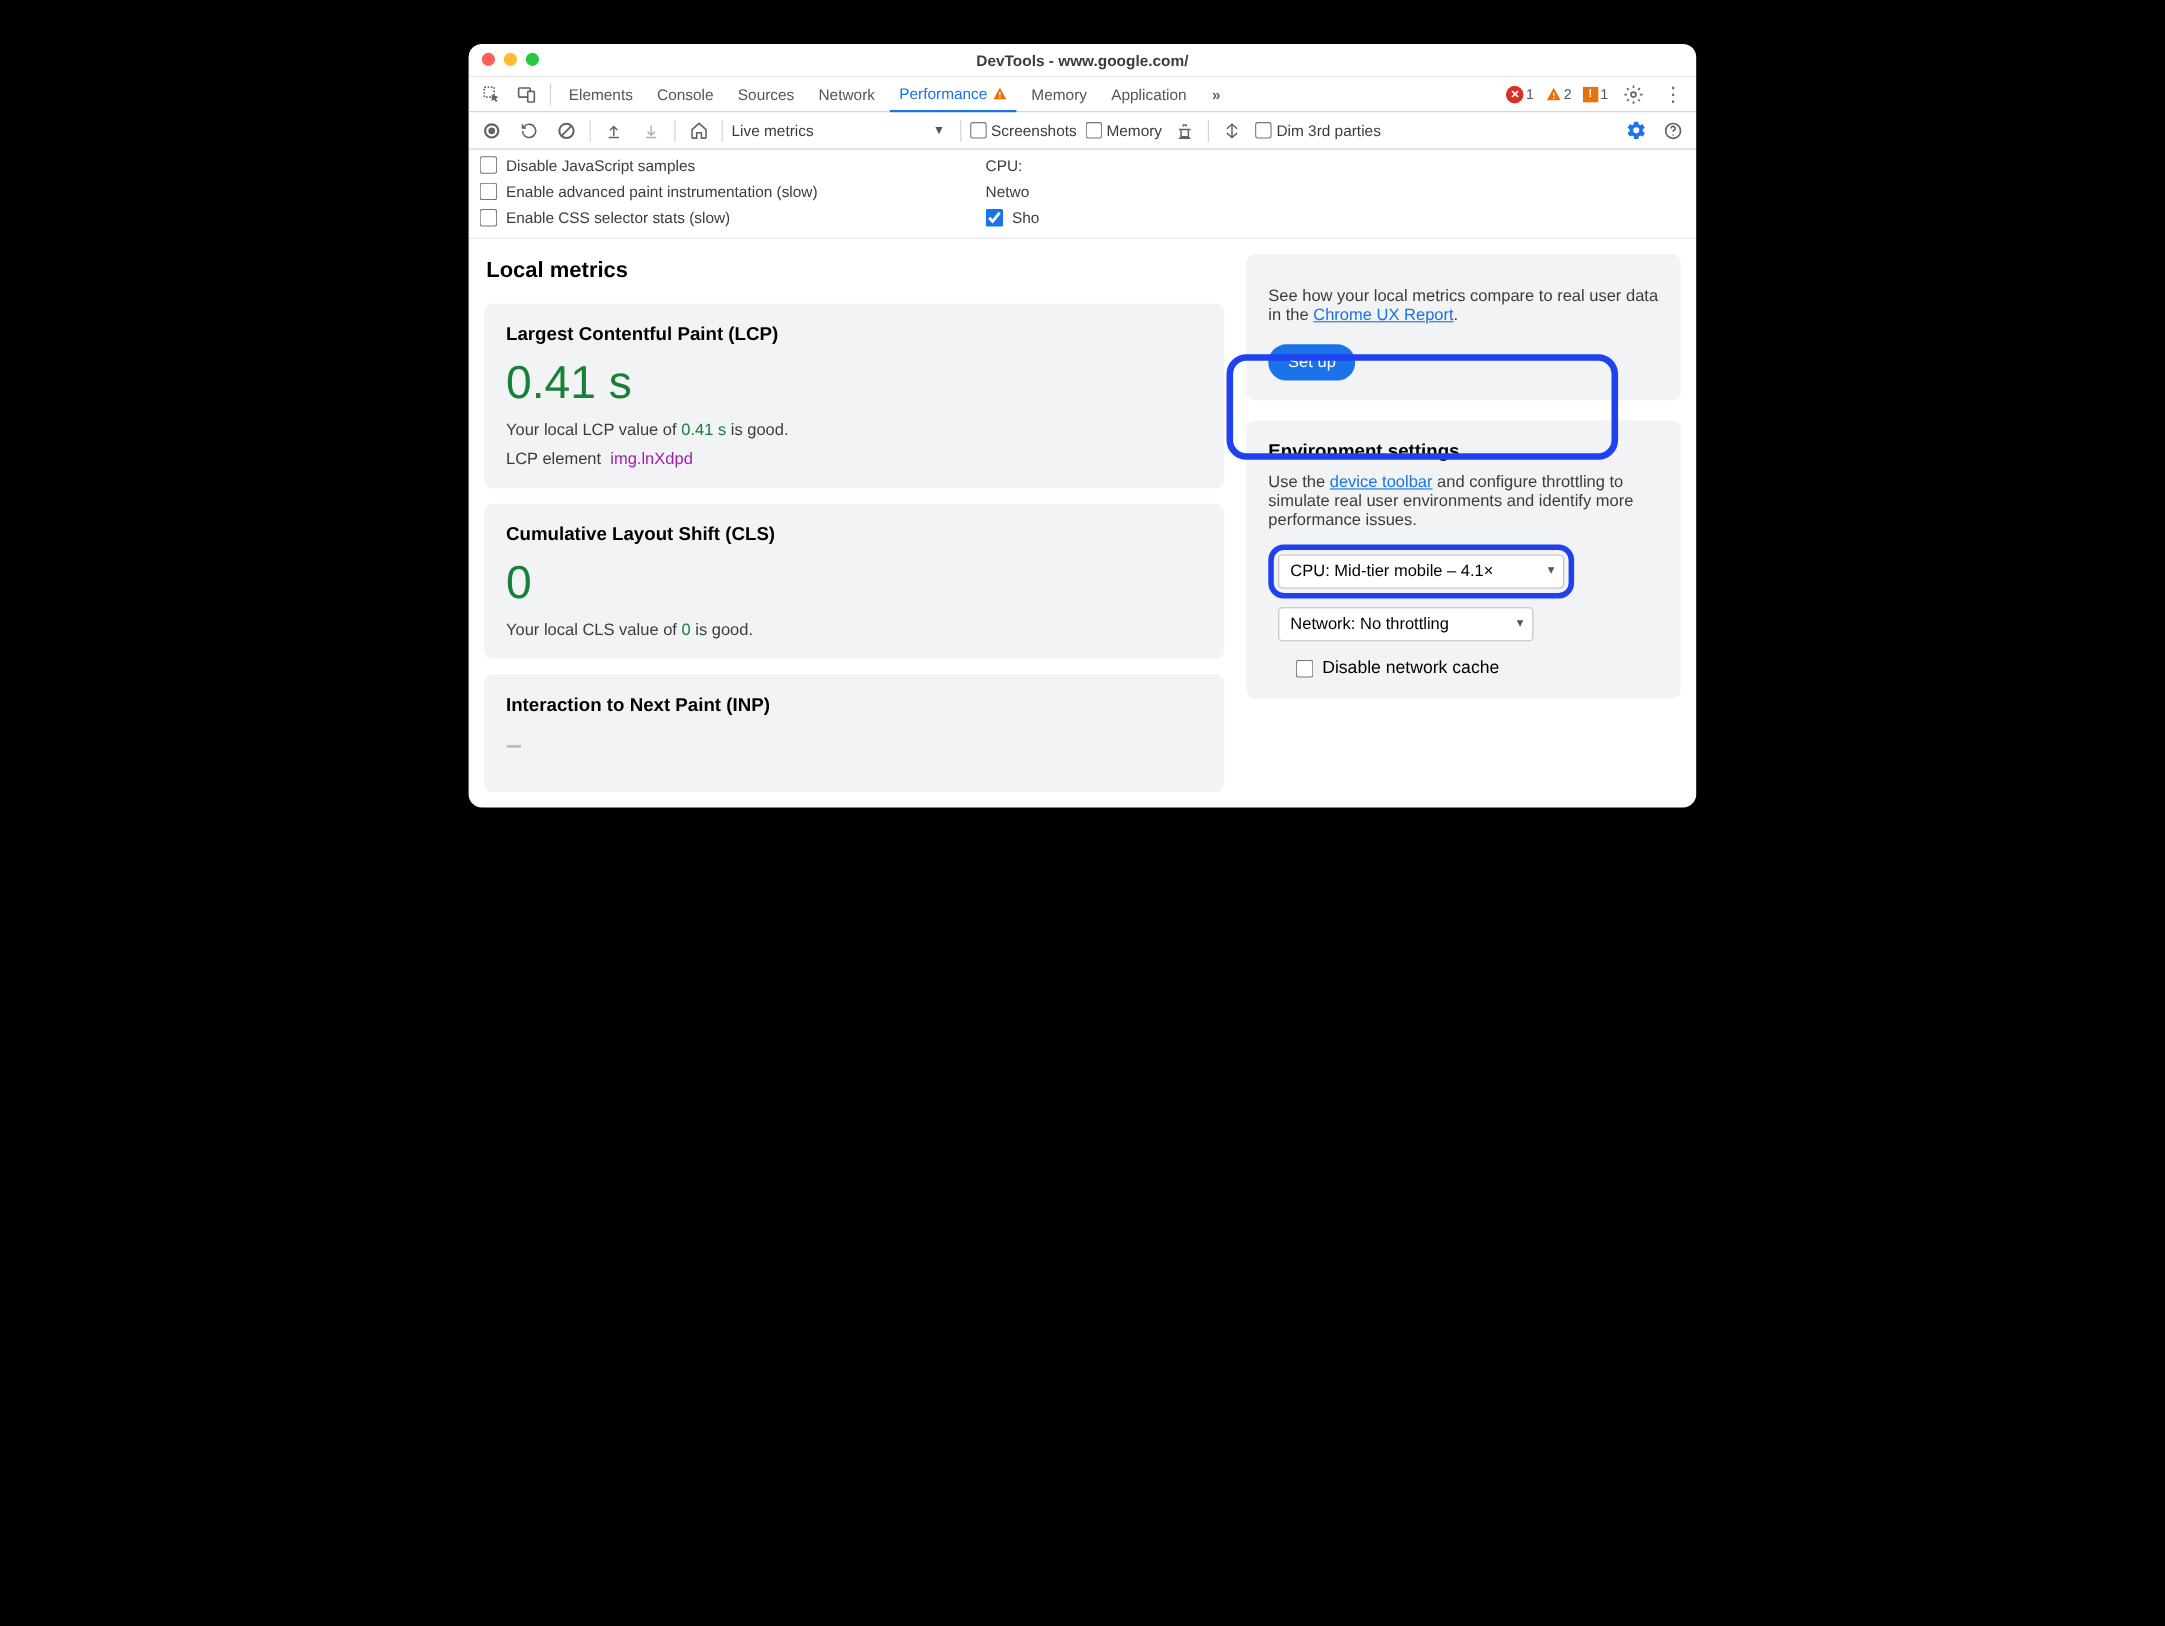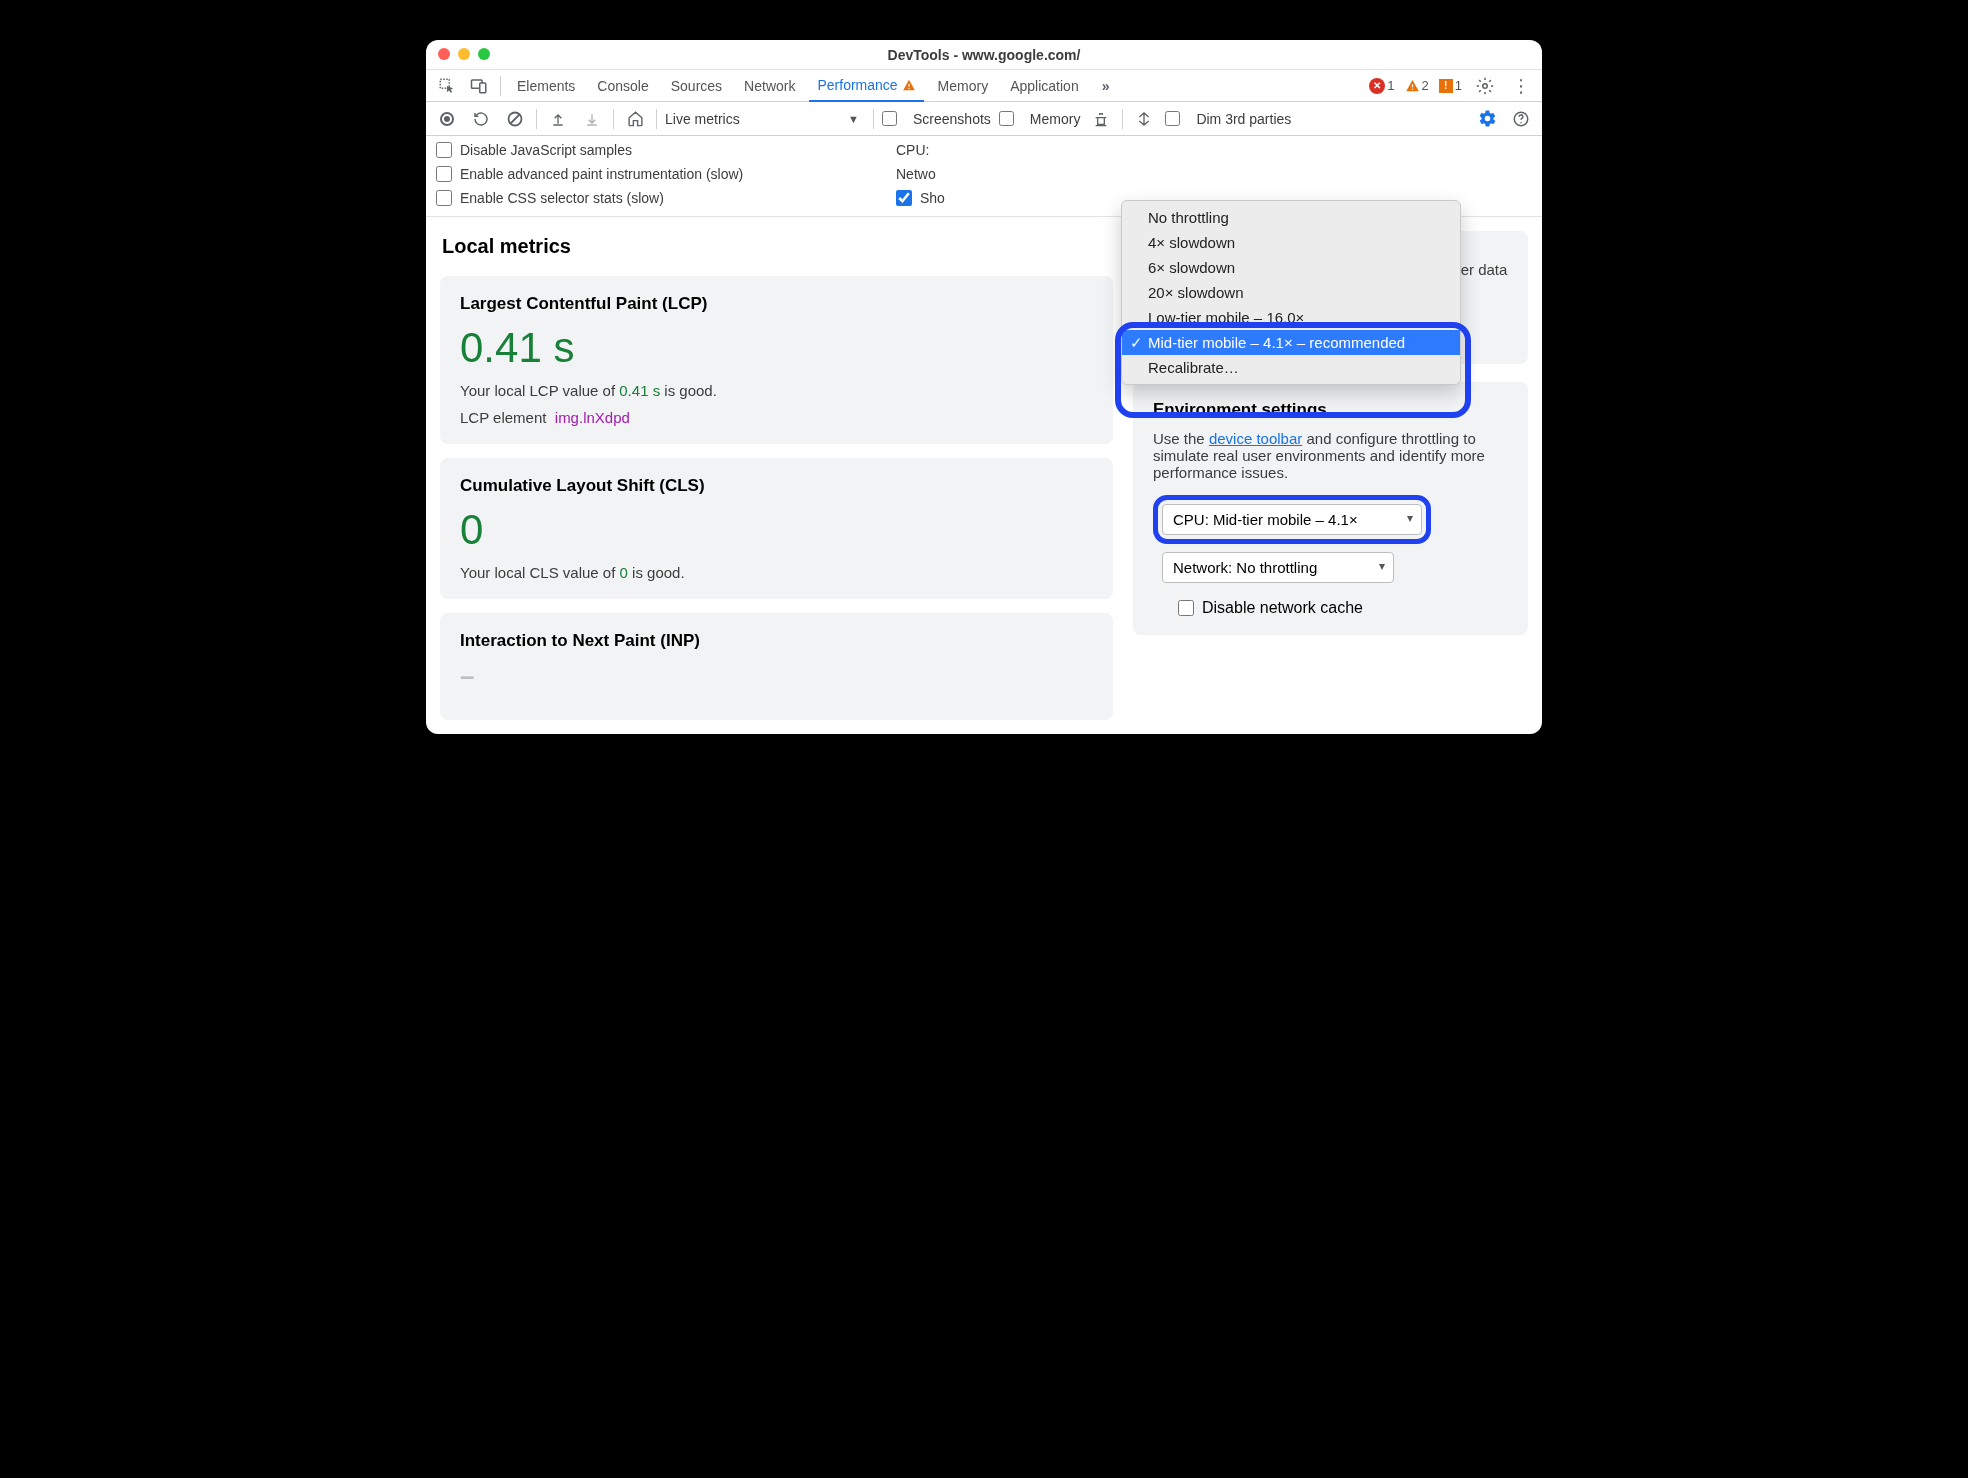--- a/index.html
+++ b/index.html
@@ -18,21 +18,21 @@
   .tabstrip .tab.active{color:#1a73e8;border-bottom:2px solid #1a73e8;margin-bottom:-1px;font-weight:500;}
   .tabstrip .right{margin-left:auto;display:flex;align-items:center;gap:10px;}
   .badge-group{display:flex;align-items:center;gap:2px;font-size:13px;}
   .badge-err{width:16px;height:16px;border-radius:50%;background:#d93025;display:inline-flex;align-items:center;justify-content:center;color:#fff;font-size:10px;font-weight:bold;}
   .badge-warn{display:inline-flex;align-items:center;}
   .badge-issue{width:14px;height:14px;background:#e8710a;color:#fff;display:inline-flex;align-items:center;justify-content:center;font-size:10px;font-weight:bold;}
   
   .toolbar{height:34px;display:flex;align-items:center;gap:8px;padding:0 8px;border-bottom:1px solid #d0d0d0;font-size:14px;color:#3c3c3c;}
   .toolbar .icon-btn{width:26px;height:26px;display:flex;align-items:center;justify-content:center;color:#5f6368;}
   .toolbar .vdiv{width:1px;height:20px;background:#d0d0d0;}
-  .toolbar label.chk{display:flex;gap:16px;}
+  .toolbar label.chk{display:flex;gap:4px;}
   .toolbar input[type=checkbox]{width:15px;height:15px;}
   .toolbar .spacer{flex:1;}
   .settings-icon{color:#1a73e8;}
   
   .settings-row{display:flex;gap:40px;padding:6px 10px;font-size:14px;color:#3c3c3c;}
   .settings-col{display:flex;flex-direction:column;gap:8px;min-width:420px;}
   .lbl-chk{display:flex;align-items:center;gap:8px;}
   .lbl-chk input{width:16px;height:16px;}
   .kv{display:flex;align-items:center;gap:6px;}
   .kv .key{min-width:70px;}
@@ -310,24 +310,15 @@
           <span class="select-box" style="width:232px;">Network: No throttling</span>
         </div>
         <label class="lbl-chk" style="margin-top:16px;margin-left:9px;padding-left:16px;">
           <input type="checkbox" style="">
             <span>Disable network cache</span>
         </label>
       </div>
     </div>
   </div>
 
-  <div class="dropdown">
-    <div class="item">No throttling</div>
-    <div class="item">4× slowdown</div>
-    <div class="item">6× slowdown</div>
-    <div class="item">20× slowdown</div>
-    <div class="item">Low-tier mobile – 16.0×</div>
-    <div class="item selected">Mid-tier mobile – 4.1× – recommended</div>
-    <div class="item">Recalibrate…</div>
-  </div>
   <div class="dd-ring"></div>
 
 </div>
 
 </body></html>

